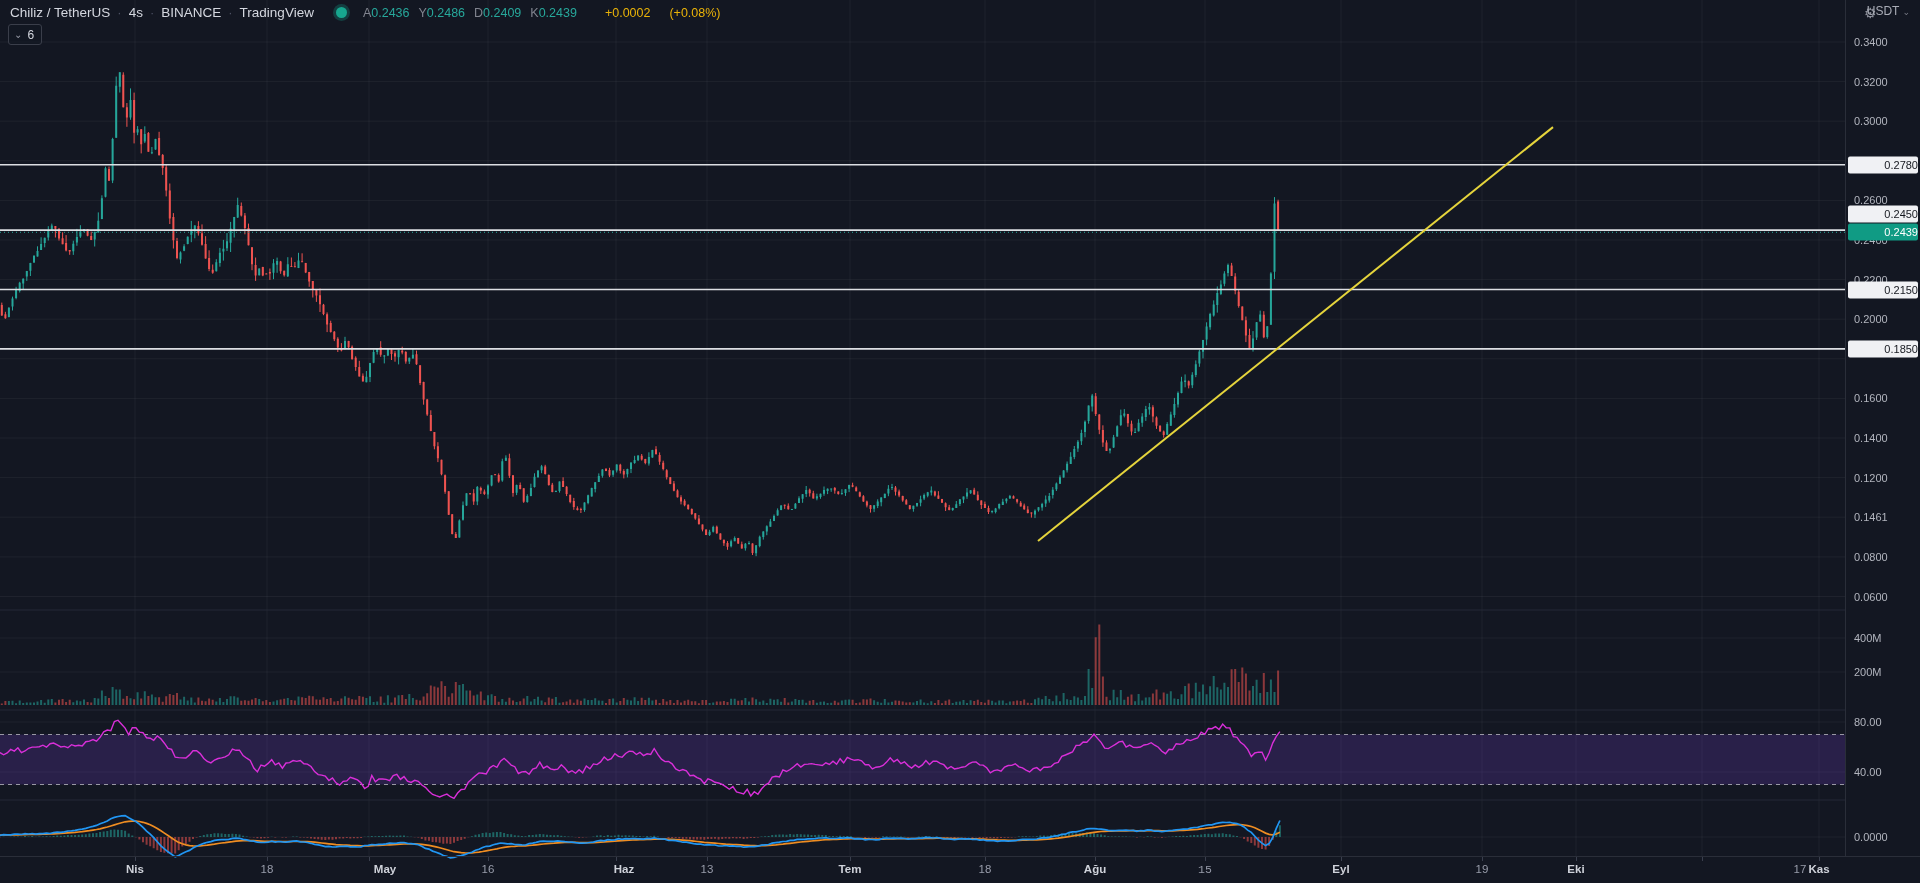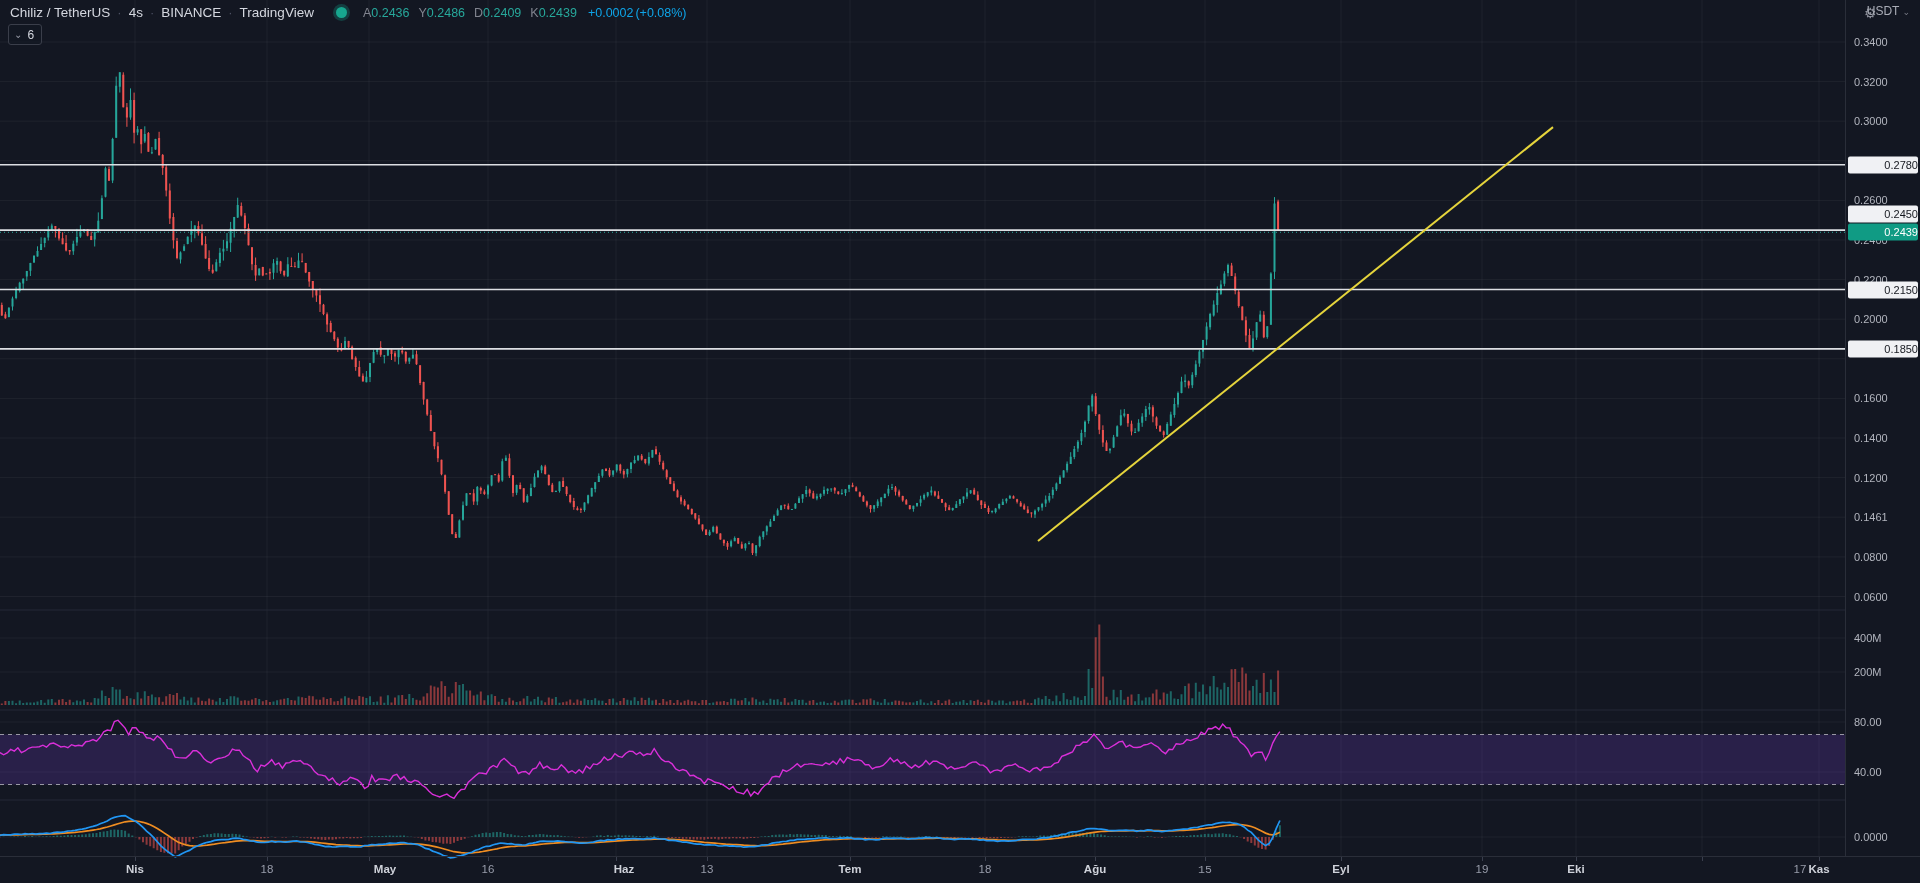--- a/index.html
+++ b/index.html
@@ -10,21 +10,21 @@
   .legend-row{position:absolute;left:10px;top:5px;display:flex;align-items:center;z-index:6;white-space:nowrap;}
   .sym-main{font-size:13.5px;color:#d4d7df;}
   .sym-sep{font-size:13px;color:#4c5163;margin:0 7px;}
   .sym-part{font-size:13.5px;color:#d4d7df;}
   .status-dot{width:11px;height:11px;border-radius:50%;background:#17a78f;
       box-shadow:0 0 0 3px rgba(23,167,143,0.28);margin:0 16px 0 22px;}
   .ohlc{display:flex;align-items:center;font-size:12.5px;}
   .ohlc-item{margin-right:9px;text-align:center;}
   .ohlc-lbl{color:#81848f;}
   .ohlc-val{color:#27a89b;}
-  .chg{color:#0ea5e9;font-size:12.5px;margin-left:2px;}
+  .chg{color:#eab308;font-size:12.5px;margin-left:19px;}
   .legend-btn{position:absolute;left:8px;top:24px;height:19px;padding:0 7px 0 5px;display:flex;align-items:center;
       border:1px solid #3a3e4a;border-radius:3px;background:rgba(19,23,34,.55);z-index:6;cursor:pointer;}
   .legend-btn .chev{color:#989ca8;font-size:10px;margin-right:5px;line-height:1;}
   .legend-btn .cnt{color:#d3d6de;font-size:12px;line-height:1;}
   
   .paxis{position:absolute;left:1845px;top:0;width:75px;height:856px;border-left:1px solid #2a2e39;z-index:4;cursor:ns-resize;text-align:right;}
   .ptick{position:absolute;left:8px;transform:translateY(-50%);font-size:11px;color:#b2b5be;z-index:1;}
   .sub-tick{position:absolute;left:8px;transform:translateY(-50%);font-size:11px;color:#b2b5be;}
   .plabel{position:absolute;left:2px;width:64px;height:17px;border-radius:2px;background:#f0f1f4;
       color:#15181f;font-size:11px;line-height:17px;padding-left:6px;transform:translateY(-50%);z-index:2;}

